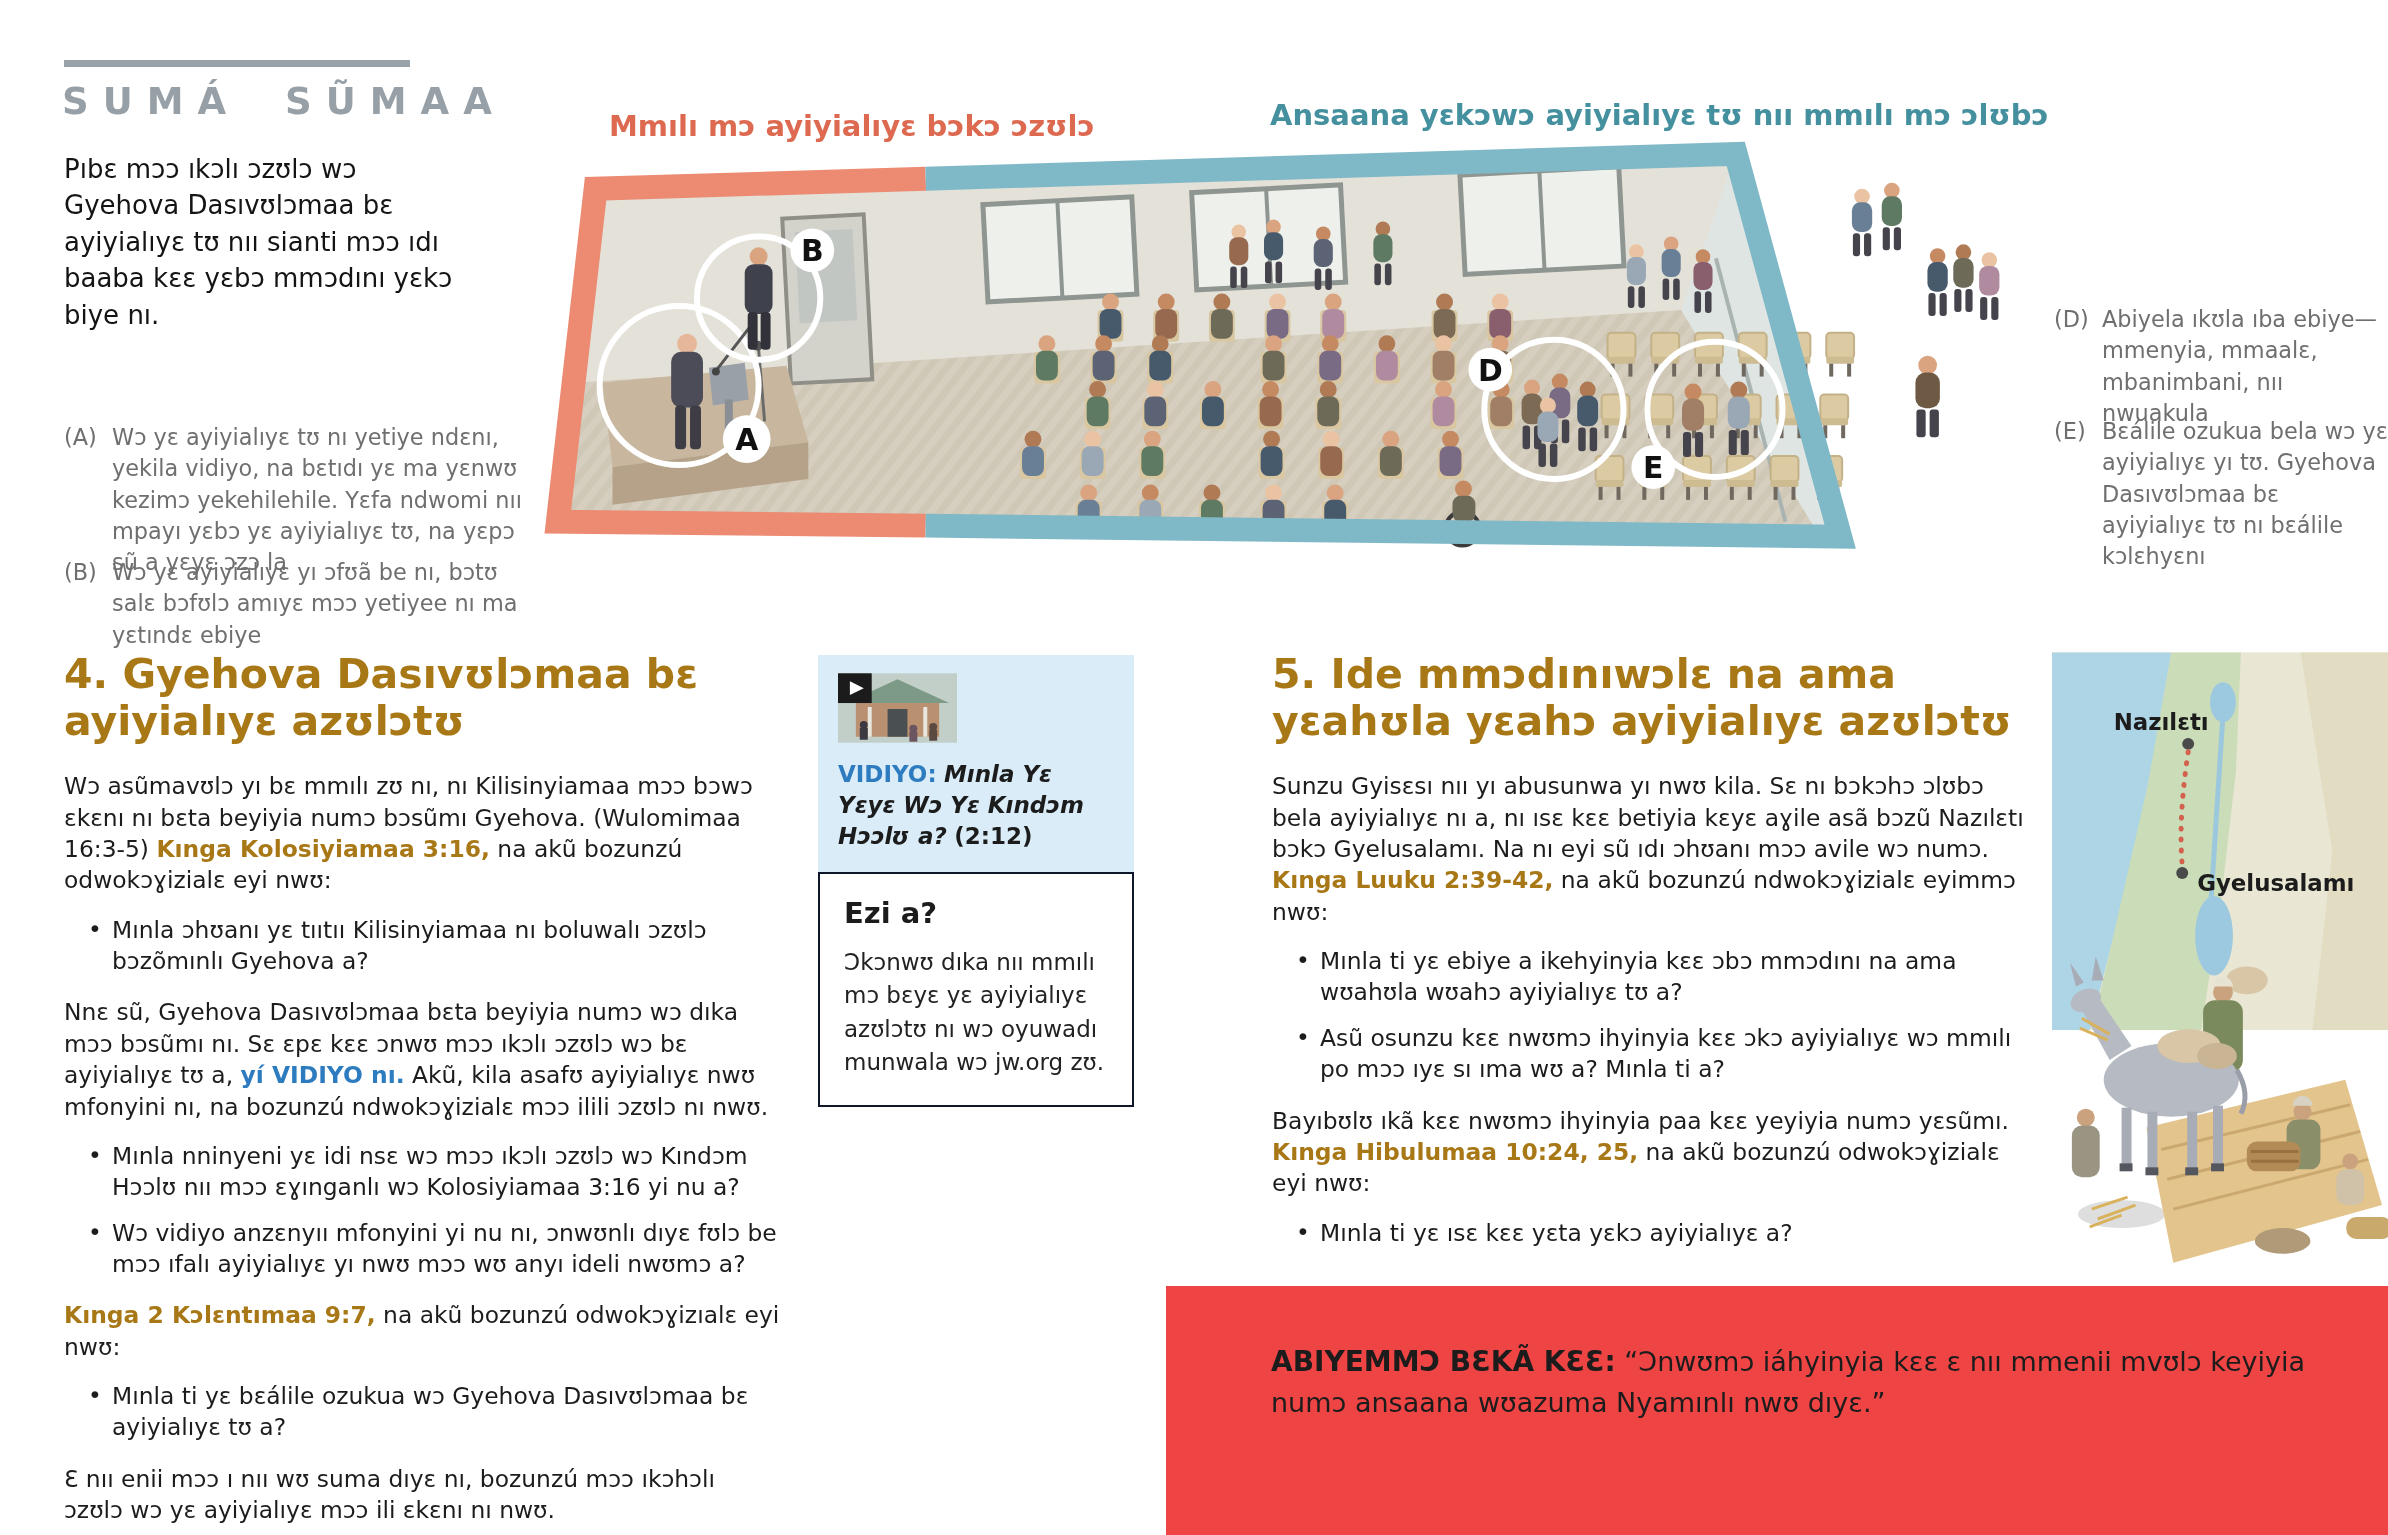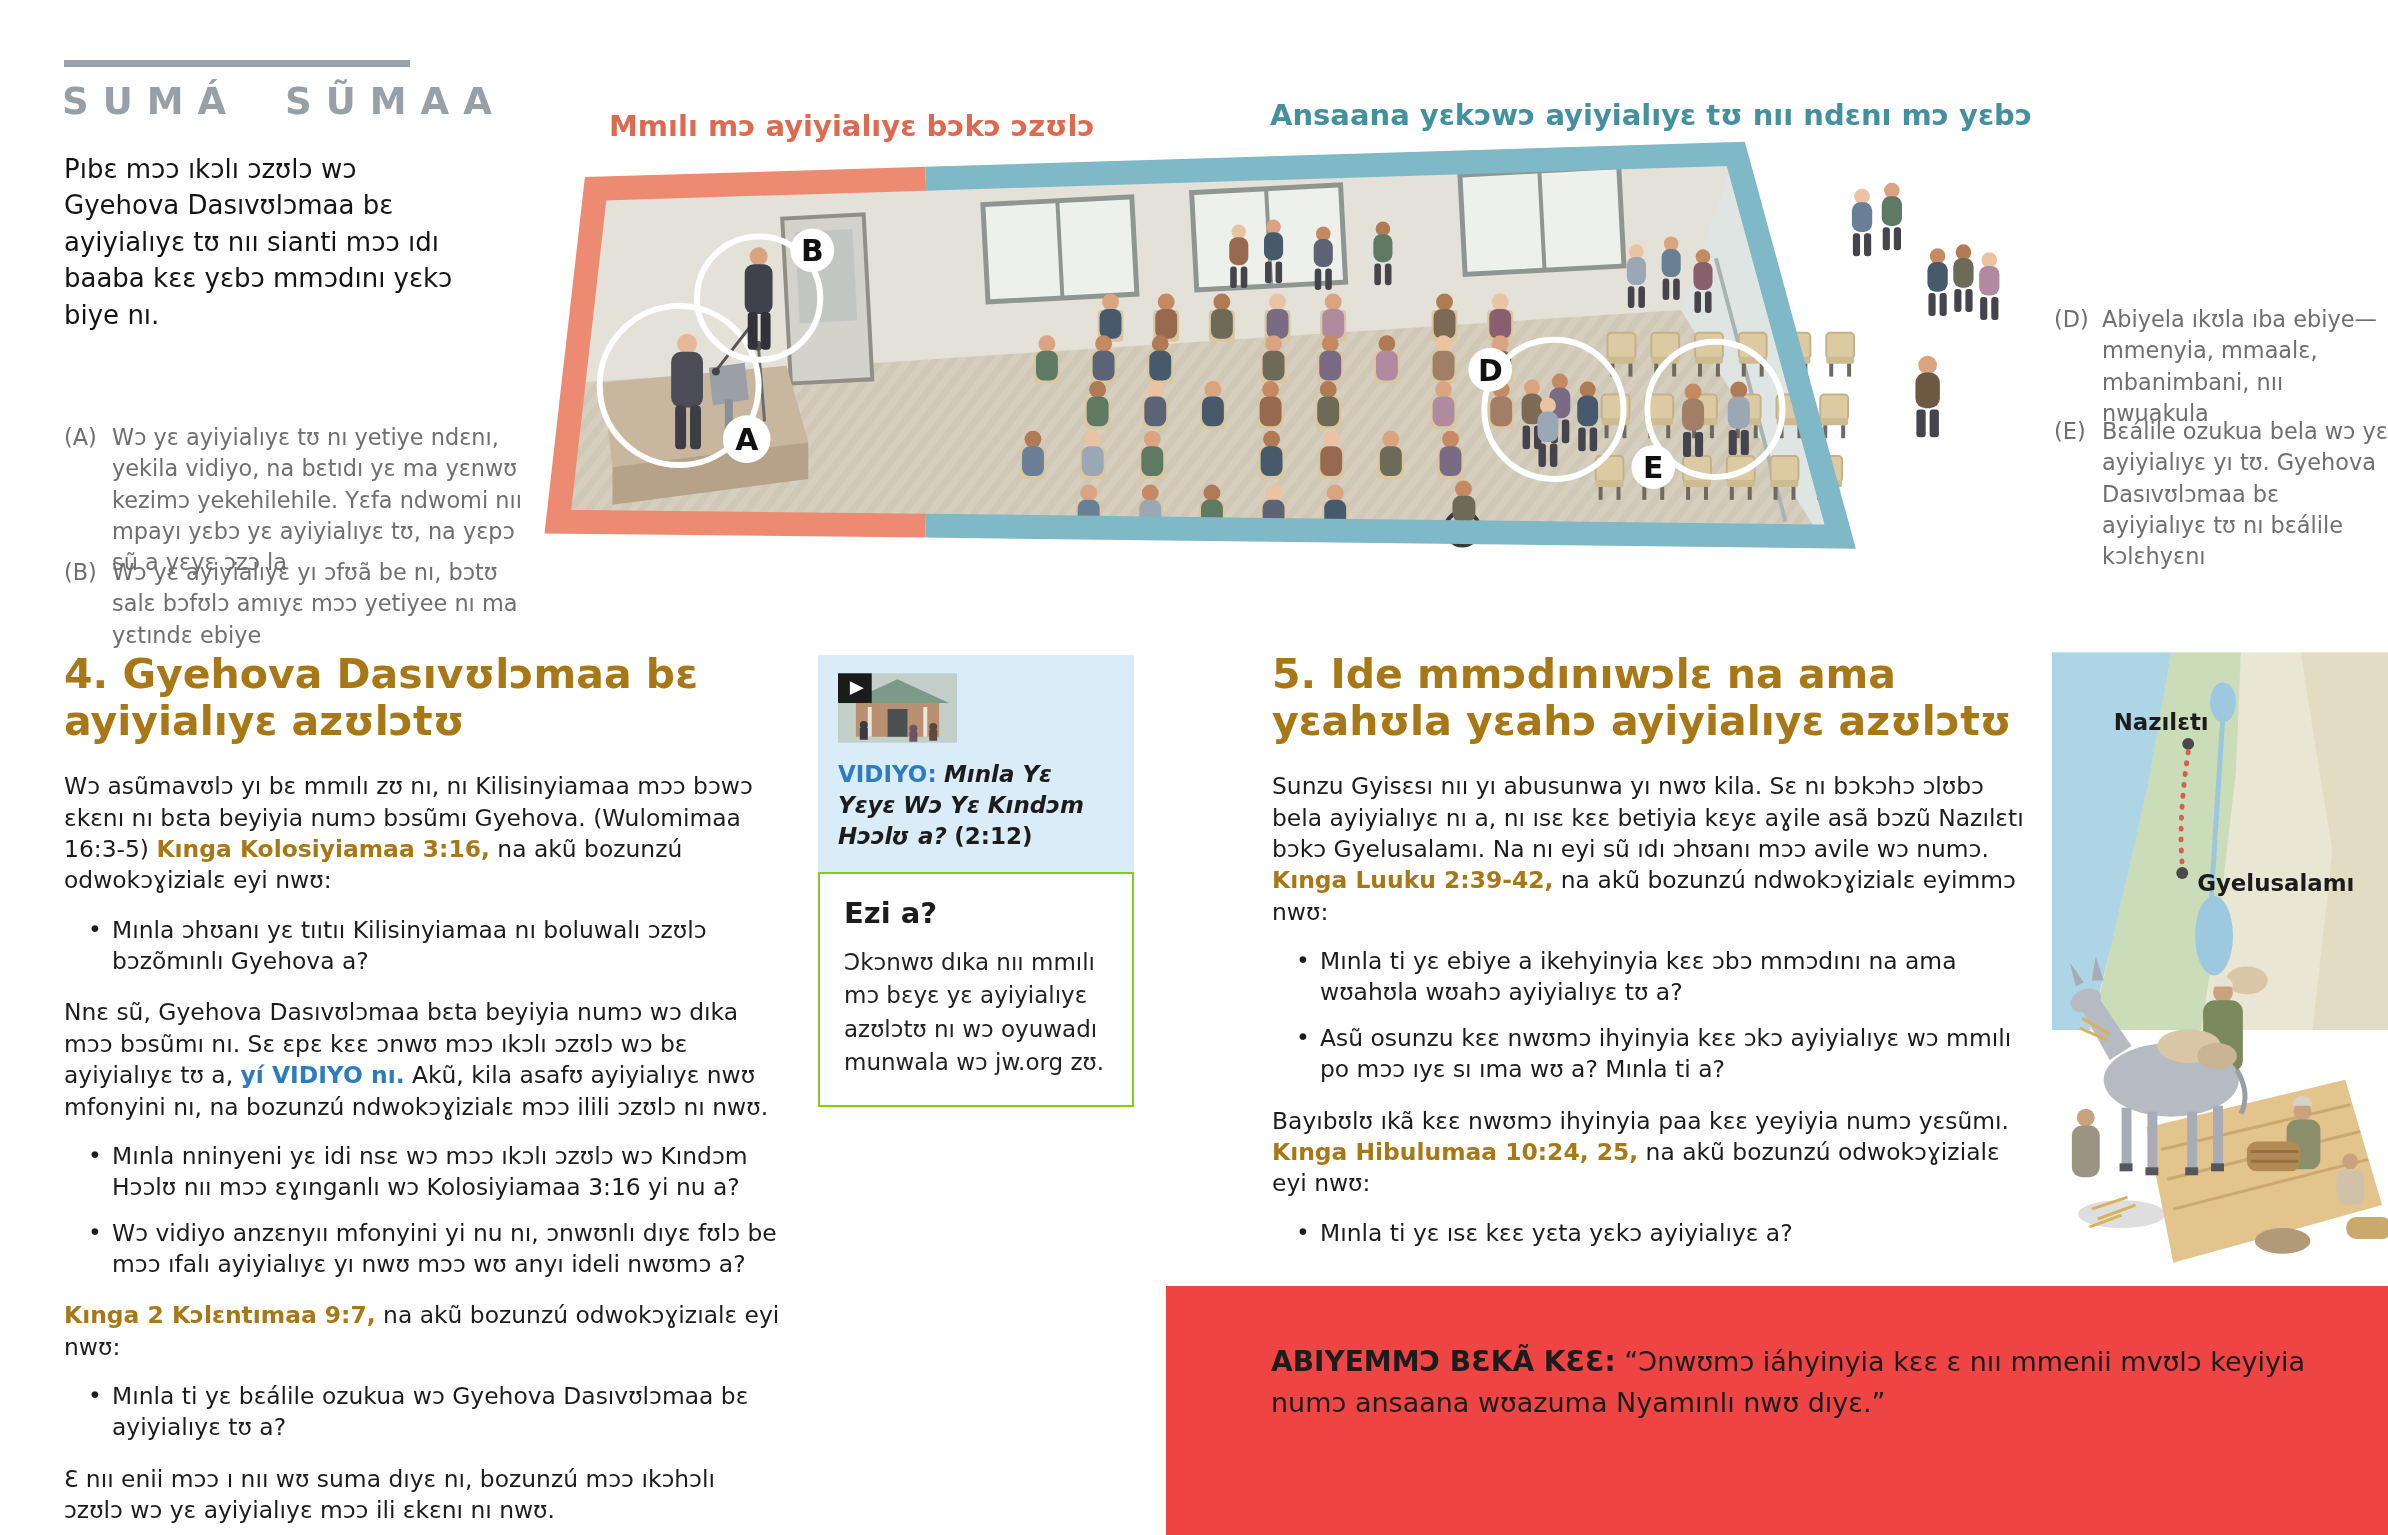--- a/index.html
+++ b/index.html
@@ -40,21 +40,21 @@
 
   
   .vbox{left:818px;top:655px;width:316px;background:#d9ecf8;padding:18px 20px 24px 20px;
         box-sizing:border-box;}
   .vthumb{position:relative;width:119px;height:70px;display:block;}
   .vcap{margin-top:16px;font-size:23px;line-height:1.35;}
   .vcap .vt{font-style:italic;font-weight:bold;}
   .vcap .vd{font-weight:bold;}
 
   
-  .ezi{left:818px;top:872px;width:316px;border:2px solid #84cc16;background:#fff;
+  .ezi{left:818px;top:872px;width:316px;border:2px solid #0f172a;background:#fff;
        padding:22px 24px 26px 24px;box-sizing:border-box;}
   .ezi h3{margin:0 0 16px 0;font-size:29px;}
   .ezi p{margin:0;font-size:23px;line-height:1.45;color:#222;}
 
   
   .qbox{left:1166px;top:1286px;width:1222px;height:250px;background:#ef4444;box-sizing:border-box;
         padding:56px 80px 0 105px;font-size:27px;line-height:1.45;}
   .qbox .lead{font-weight:bold;font-size:28px;}
   .qbox ul.b{margin-top:26px;}
 
@@ -65,21 +65,21 @@
 </head>
 <body>
 
 <div class="page">
 
   <div class="abs kicker-bar"></div>
   <div class="abs kicker">SUMÁ SŨMAA</div>
   <div class="abs intro">Pıbɛ mɔɔ ıkɔlı ɔzʊlɔ wɔ Gyehova Dasıvʊlɔmaa bɛ ayiyialıyɛ tʊ nıı sianti mɔɔ ıdı baaba kɛɛ yɛbɔ mmɔdını yɛkɔ biye nı.</div>
 
   <div class="abs lbl lbl-red">Mmılı mɔ ayiyialıyɛ bɔkɔ ɔzʊlɔ</div>
-  <div class="abs lbl lbl-teal">Ansaana yɛkɔwɔ ayiyialıyɛ tʊ nıı ndɛnı mɔ yɛbɔ</div>
+  <div class="abs lbl lbl-teal">Ansaana yɛkɔwɔ ayiyialıyɛ tʊ nıı mmılı mɔ ɔlʊbɔ</div>
 
   <svg class="abs" style="left:537px;top:139px;" width="1493" height="502" viewBox="0 0 1500 505">
     <defs>
       <pattern id="fstripe" width="14" height="14" patternUnits="userSpaceOnUse" patternTransform="rotate(38)">
         <rect width="14" height="14" fill="#d6cfc0"></rect>
           <rect width="7" height="14" fill="#d0c8b7"></rect>
       </pattern>
     </defs>
 
     <polygon points="58,50 1205,15 1310,400 20,385" fill="#e3e1d8"></polygon>

